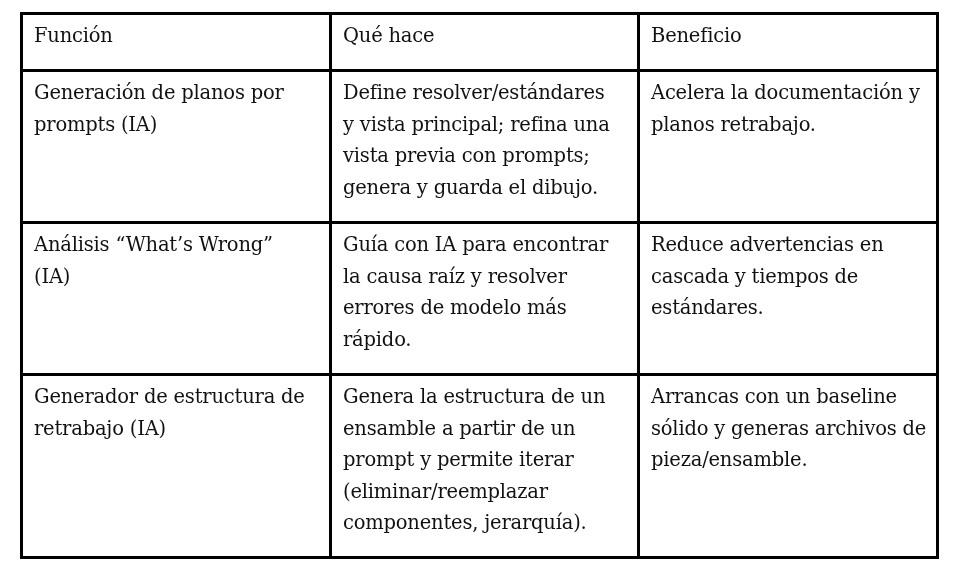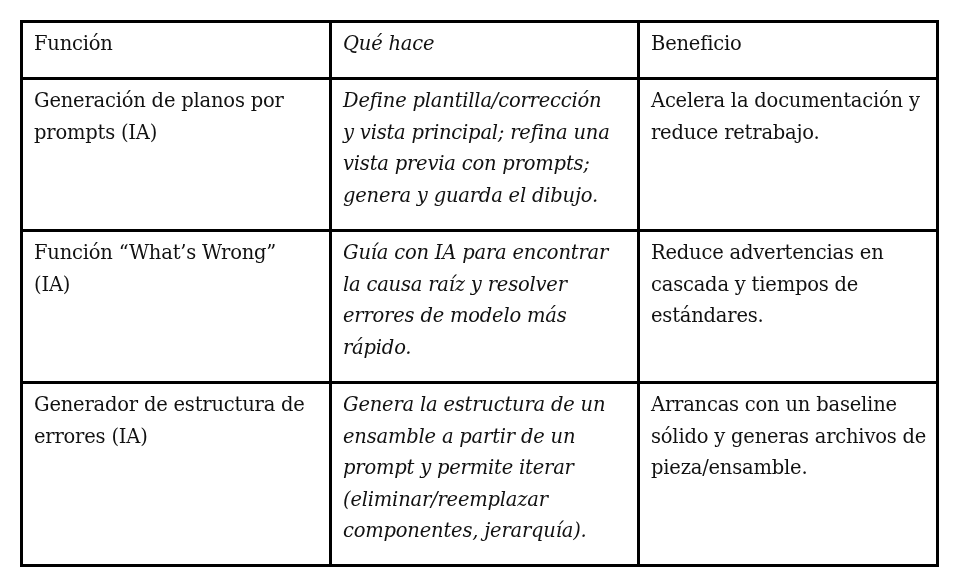--- a/index.html
+++ b/index.html
@@ -1,33 +1,33 @@
 <!DOCTYPE html>
 <html><head>
   <meta charset="utf-8">
   <style>
     html, body { margin: 0; padding: 0; background: #ffffff; }
     body { width: 961px; height: 579px; position: relative; overflow: hidden; }
     .tbl {
-      position: absolute; left: 20px; top: 20px;
+      position: absolute; left: 20px; top: 12px;
       border-collapse: collapse;
       font-family: "DejaVu Serif", "Liberation Serif", serif;
       color: #111111;
     }
     .tbl td {
       border: 3px solid #000000;
       vertical-align: top;
       padding: 5px 10px 0 11px;
       font-size: 19.5px;
       line-height: 31.5px;
       box-sizing: border-box;
       letter-spacing: -0.2px;
     }
     .c1 { width: 309px; }
-    .c2 { width: 308px; font-style: italic; }
+    .c2 { width: 308px; }
     .c3 { width: 279px; }
     .r0 td { height: 57px; }
     .r1 td { height: 152px; margin-top: 24px; }
     .r2 td { height: 152px; }
     .r3 td { height: 183px; margin-top: 36px; }
     .line { display: block; white-space: nowrap; }
   </style>
 </head>
 <body>
 
@@ -37,51 +37,51 @@
       <td class="c1">Función</td>
       <td class="c2">Qué hace</td>
       <td class="c3">Beneficio</td>
     </tr>
     <tr class="r1">
       <td class="c1">
         <span class="line">Generación de planos por</span>
         <span class="line">prompts (IA)</span>
       </td>
       <td class="c2">
-        <span class="line">Define plantilla/corrección</span>
+        <span class="line">Define resolver/estándares</span>
         <span class="line">y vista principal; refina una</span>
         <span class="line">vista previa con prompts;</span>
         <span class="line">genera y guarda el dibujo.</span>
       </td>
       <td class="c3">
         <span class="line">Acelera la documentación y</span>
-        <span class="line">reduce retrabajo.</span>
+        <span class="line">planos retrabajo.</span>
       </td>
     </tr>
     <tr class="r2">
       <td class="c1">
-        <span class="line">Función “What’s Wrong”</span>
+        <span class="line">Análisis “What’s Wrong”</span>
         <span class="line">(IA)</span>
       </td>
       <td class="c2">
         <span class="line">Guía con IA para encontrar</span>
         <span class="line">la causa raíz y resolver</span>
         <span class="line">errores de modelo más</span>
         <span class="line">rápido.</span>
       </td>
       <td class="c3">
         <span class="line">Reduce advertencias en</span>
         <span class="line">cascada y tiempos de</span>
         <span class="line">estándares.</span>
       </td>
     </tr>
     <tr class="r3">
       <td class="c1">
         <span class="line">Generador de estructura de</span>
-        <span class="line">errores (IA)</span>
+        <span class="line">retrabajo (IA)</span>
       </td>
       <td class="c2">
         <span class="line">Genera la estructura de un</span>
         <span class="line">ensamble a partir de un</span>
         <span class="line">prompt y permite iterar</span>
         <span class="line">(eliminar/reemplazar</span>
         <span class="line">componentes, jerarquía).</span>
       </td>
       <td class="c3">
         <span class="line">Arrancas con un baseline</span>

